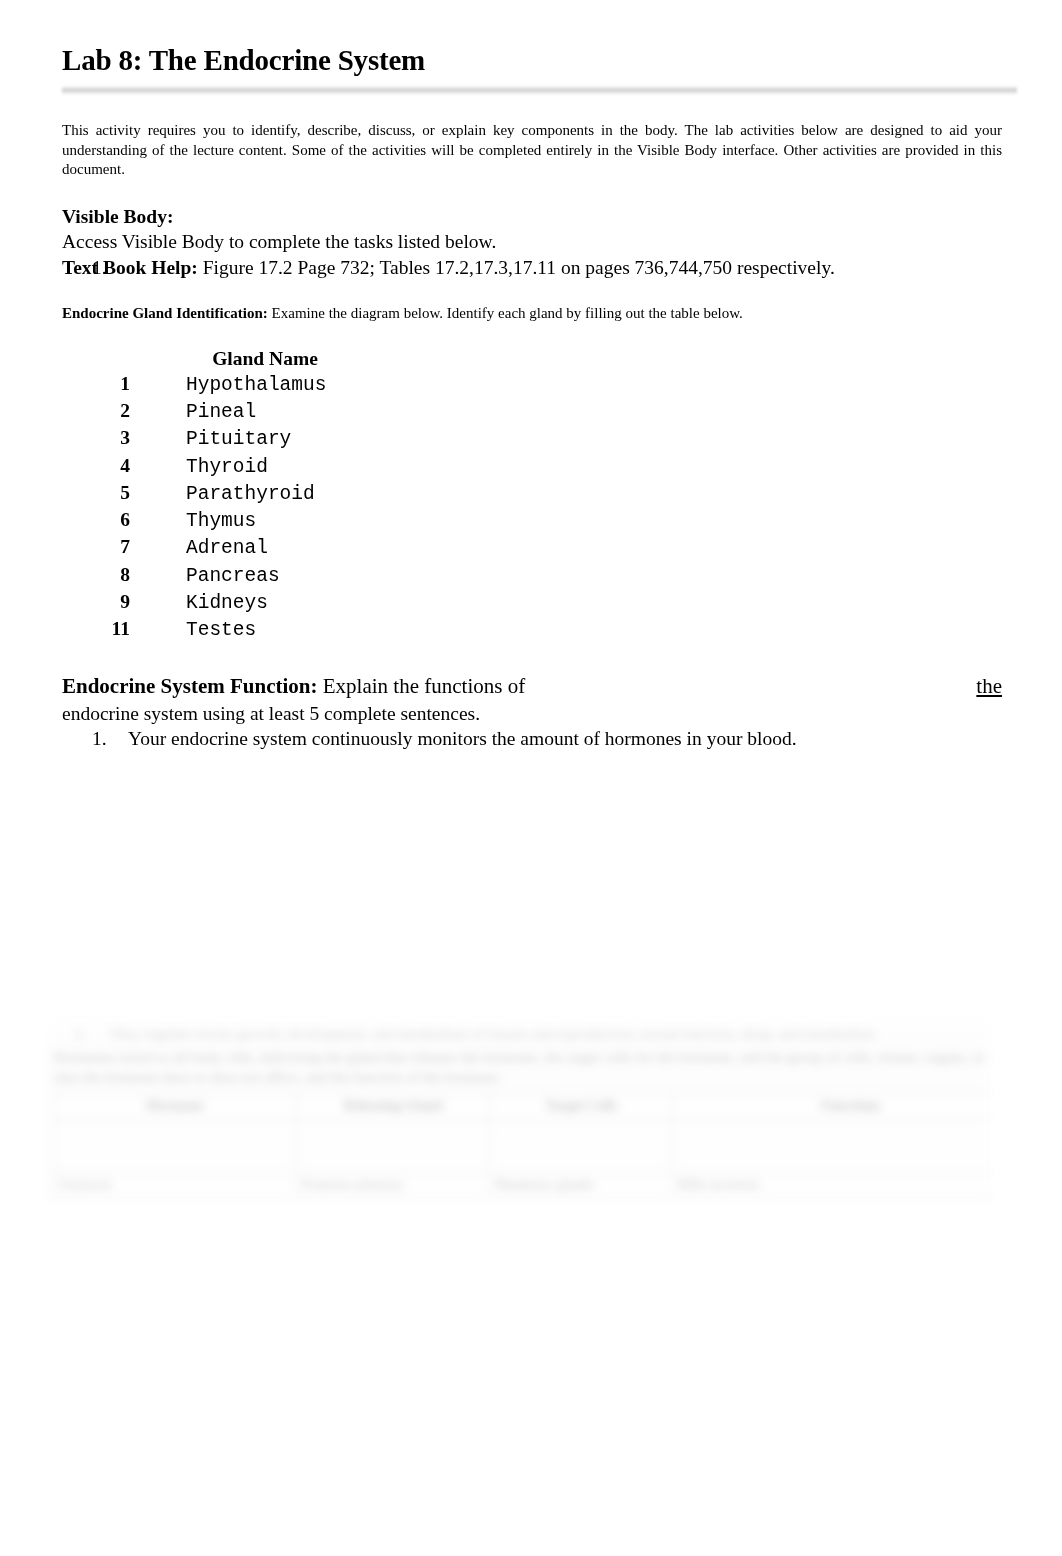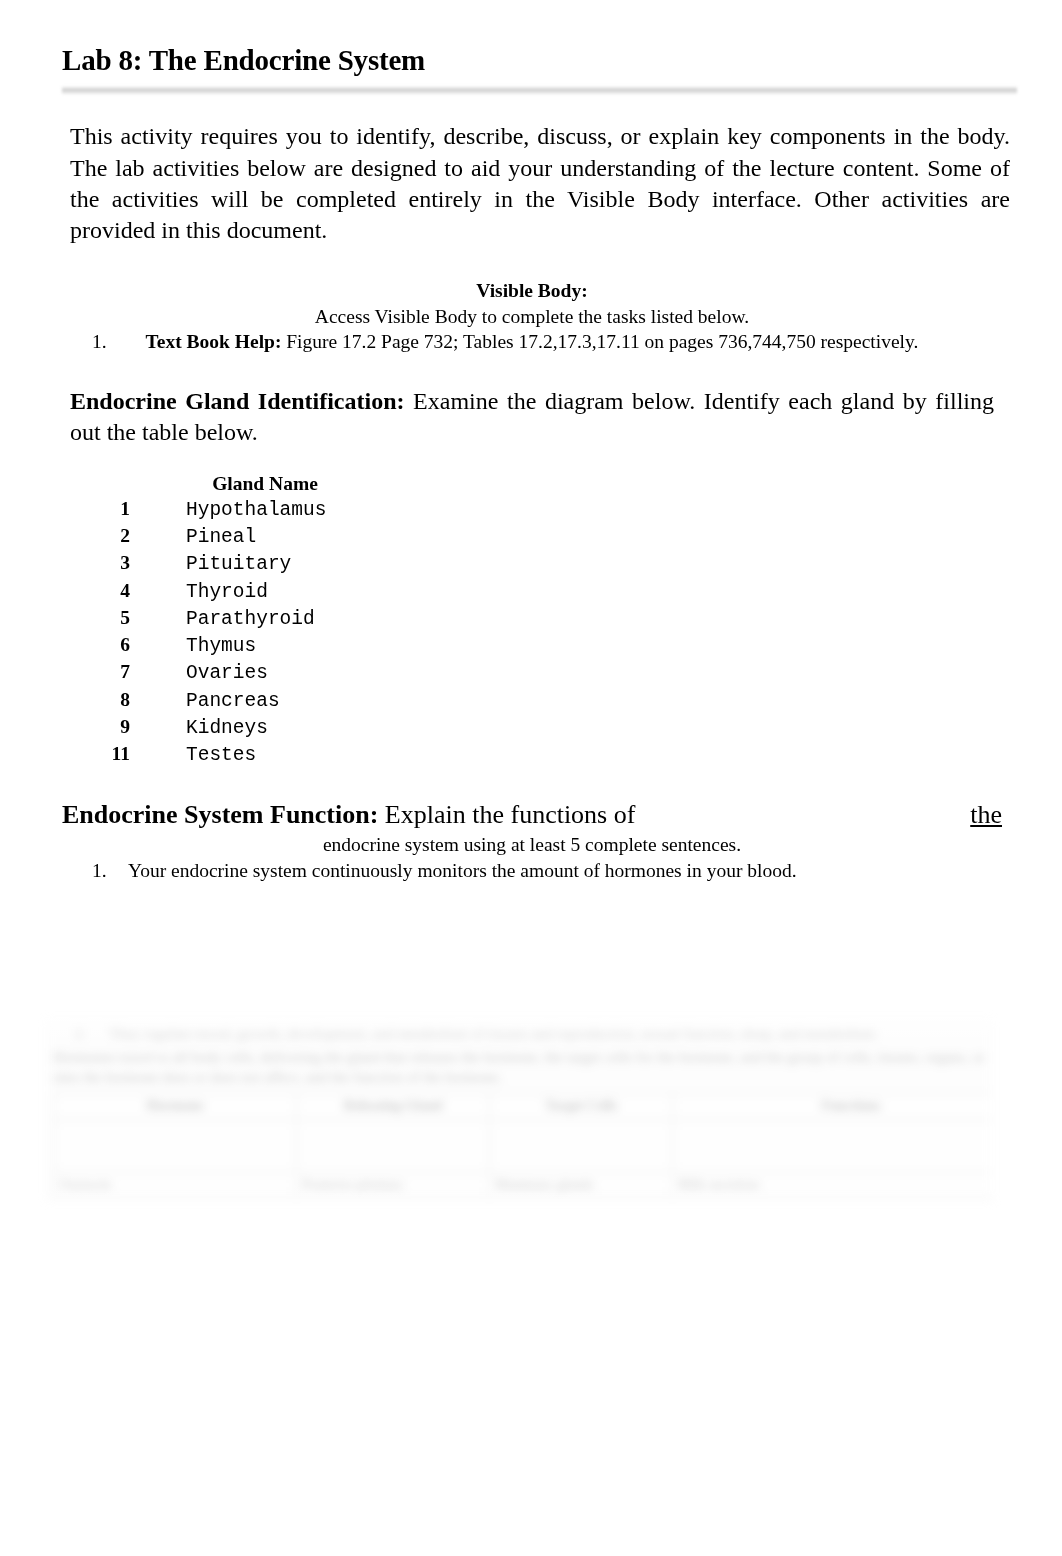--- a/index.html
+++ b/index.html
@@ -52,36 +52,36 @@
         rgba(255,255,255,0) 0%,
         rgba(150,150,150,0.18) 18%,
         rgba(125,125,125,0.42) 45%,
         rgba(150,150,150,0.20) 75%,
         rgba(255,255,255,0) 100%);
     filter: blur(1.4px);
   }
 
   
   .para {
-    font-size: 24px;
+    font-size: 15px;
     line-height: 1.30;
     text-align: justify;
-    margin: 8px;
+    margin: 0;
   }
   .gap-med   { height: 24px; }
   .gap-large { height: 30px; }
 
   .intro { margin-top: 26px; width: 940px; }
 
   .lbl-bold { font-weight: bold; }
 
   .plain-line {
     font-size: 19.5px;
     line-height: 1.30;
-    text-align: center;
+    text-align: left;
     margin: 0;
   }
 
   
   .ol-list {
     margin: 0;
     padding: 0;
     list-style: none;
   }
   .ol-list li {
@@ -128,21 +128,21 @@
     padding-right: 8px;
     box-sizing: border-box;
   }
   .gland-name {
     padding-left: 48px;
     font-family: Liberation Mono, monospace;
   }
 
   
   .func-line {
-    font-size: 26px;
+    font-size: 21px;
     line-height: 1.30;
     margin: 0;
     display: flex;
     width: 940px;
   }
   .func-line .left-part { white-space: nowrap; }
   .func-line .spacer { flex: 1 1 auto; }
   .func-line .right-part { white-space: nowrap; text-decoration: underline; }
 
   
@@ -273,21 +273,21 @@
       <div class="gland-row">
         <span class="gland-num">5</span>
         <span class="gland-name">Parathyroid</span>
       </div>
       <div class="gland-row">
         <span class="gland-num">6</span>
         <span class="gland-name">Thymus</span>
       </div>
       <div class="gland-row">
         <span class="gland-num">7</span>
-        <span class="gland-name">Ovaries</span>
+        <span class="gland-name">Adrenal</span>
       </div>
       <div class="gland-row">
         <span class="gland-num">8</span>
         <span class="gland-name">Pancreas</span>
       </div>
       <div class="gland-row">
         <span class="gland-num">9</span>
         <span class="gland-name">Kidneys</span>
       </div>
       <div class="gland-row">

